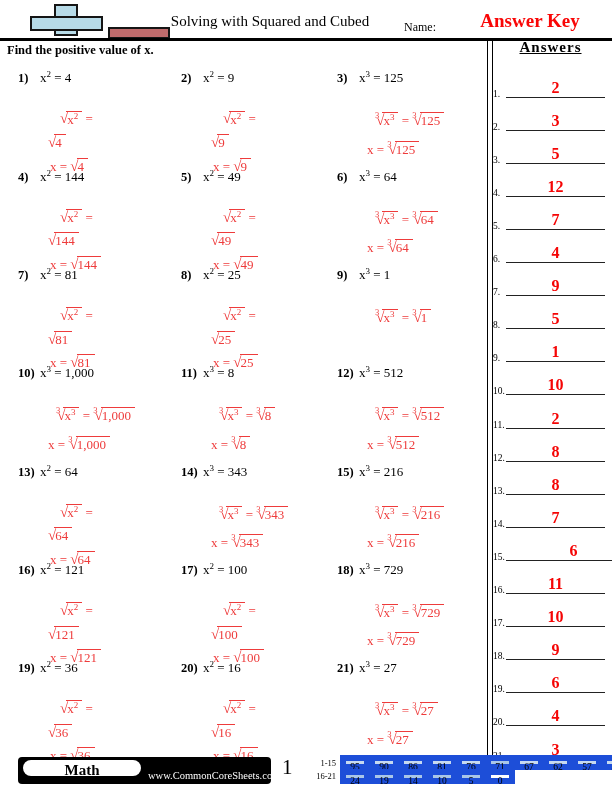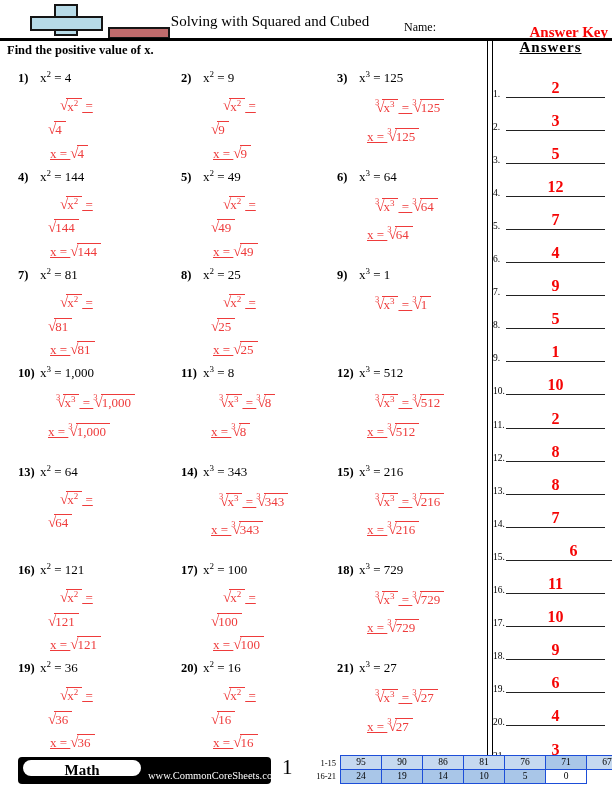--- a/index.html
+++ b/index.html
@@ -8,37 +8,37 @@
 
   
   .logo-part{position:absolute;box-sizing:border-box;border:2px solid #151515;}
   .logo-v{left:54px;top:4px;width:24px;height:32px;background:#b7dbe8;}
   .logo-h{left:30px;top:16px;width:73px;height:15px;background:#b7dbe8;}
   .logo-patch{position:absolute;left:57px;top:19px;width:18px;height:9px;background:#b7dbe8;}
   .logo-brick{left:108px;top:27px;width:62px;height:12px;background:#c06b6c;}
   .hdr-rule{position:absolute;left:0;top:38px;width:612px;height:3px;background:#000;}
   .title{position:absolute;left:120px;top:13px;width:300px;text-align:center;font-size:15px;}
   .name-label{position:absolute;left:404px;top:20px;font-size:12px;}
-  .answer-key{position:absolute;left:452px;top:24px;width:156px;text-align:right;
-              font-size:15px;font-weight:bold;color:#f90606;}
+  .answer-key{position:absolute;left:452px;top:10px;width:156px;text-align:center;
+              font-size:19px;font-weight:bold;color:#f90606;}
 
   
   .vdouble{position:absolute;left:487px;top:38px;width:6px;height:719px;box-sizing:border-box;
            border-left:1.6px solid #000;border-right:1.6px solid #000;}
   .instruction{position:absolute;left:7px;top:43px;font-size:12.5px;font-weight:bold;}
 
   
   #problems{position:absolute;left:10px;top:58px;width:477px;height:690px;
             display:grid;grid-template-columns:163px 156px 158px;grid-auto-rows:98.3px;}
   .pcell{position:relative;padding:6px 0 0 8px;box-sizing:border-box;font-size:13px;}
   .prow{line-height:20px;white-space:nowrap;}
   .pnum{display:inline-block;width:22px;font-weight:bold;font-size:12.5px;}
   .peq{font-size:13px;}
   .peq sup,.cand sup{font-size:9px;}
-  .steps{margin-left:30px;margin-top:3px;color:#ee3b3b;font-size:13px;text-decoration:underline;}
+  .steps{margin-left:30px;margin-top:16px;color:#ee3b3b;font-size:13px;}
   .sline{line-height:23.5px;white-space:nowrap;}
   .s1{margin-left:12px;}
   .s3{margin-left:2px;}
   .c1{margin-left:8px;}
   .rad{display:inline-block;white-space:nowrap;}
   .rsign{font-size:115%;}
   .idx{font-size:8.5px;vertical-align:7px;margin-right:-3px;}
   .cand{border-top:1.4px solid currentColor;padding:0 4px 0 1px;margin-left:-2px;}
 
   
@@ -56,21 +56,21 @@
   .fpill{position:absolute;left:5px;top:3px;width:118px;height:16px;background:#fff;border-radius:11px;
          text-align:center;font-size:15px;font-weight:bold;line-height:20px;color:#000;}
   .fsite{position:absolute;left:130px;bottom:3px;color:#fff;font-size:10.5px;}
   .fpage{position:absolute;left:282px;top:755px;font-size:21px;z-index:5;}
   .slab{position:absolute;width:34px;text-align:right;font-size:8.5px;z-index:5;}
   .slab1{left:302px;top:758px;}
   .slab2{left:302px;top:771px;}
   #scoretable{position:absolute;left:340px;top:755px;z-index:6;}
   .srow{display:flex;}
   .srow+.srow{margin-top:-1px;}
-  .scell{box-sizing:border-box;width:42px;height:15px;border:1px solid #1d4ed8;margin-left:-1px;
+  .scell{box-sizing:border-box;width:30px;height:15px;border:6px solid #1d4ed8;margin-left:-1px;
          text-align:center;font-size:9.5px;line-height:13px;background:#fff;}
   .scell:first-child{margin-left:0;}
   .scell.light{background:#c6d9f0;}
   .scell.medium{background:#a9c6e8;}
 </style>
 </head>
 <body>
 
 <div class="page">
 
@@ -174,20 +174,21 @@
         <div class="steps">
           <div class="sline c1"><span class="rad"><span class="idx">3</span><span class="rsign">√</span><span class="cand">x<sup>3</sup></span></span> = <span class="rad"><span class="idx">3</span><span class="rsign">√</span><span class="cand">512</span></span></div>
           <div class="sline c2">x = <span class="rad"><span class="idx">3</span><span class="rsign">√</span><span class="cand">512</span></span></div>
         </div>
       </div>
       <div class="pcell">
         <div class="prow"><span class="pnum">13)</span><span class="peq">x<sup>2</sup> = 64</span></div>
         <div class="steps">
           <div class="sline s1"><span class="rad"><span class="rsign">√</span><span class="cand">x<sup>2</sup></span></span> =</div>
           <div class="sline s2"><span class="rad"><span class="rsign">√</span><span class="cand">64</span></span></div>
+          <div class="sline s3">x = <span class="rad"><span class="rsign">√</span><span class="cand">64</span></span></div>
         </div>
       </div>
       <div class="pcell">
         <div class="prow"><span class="pnum">14)</span><span class="peq">x<sup>3</sup> = 343</span></div>
         <div class="steps">
           <div class="sline c1"><span class="rad"><span class="idx">3</span><span class="rsign">√</span><span class="cand">x<sup>3</sup></span></span> = <span class="rad"><span class="idx">3</span><span class="rsign">√</span><span class="cand">343</span></span></div>
           <div class="sline c2">x = <span class="rad"><span class="idx">3</span><span class="rsign">√</span><span class="cand">343</span></span></div>
         </div>
       </div>
       <div class="pcell">

